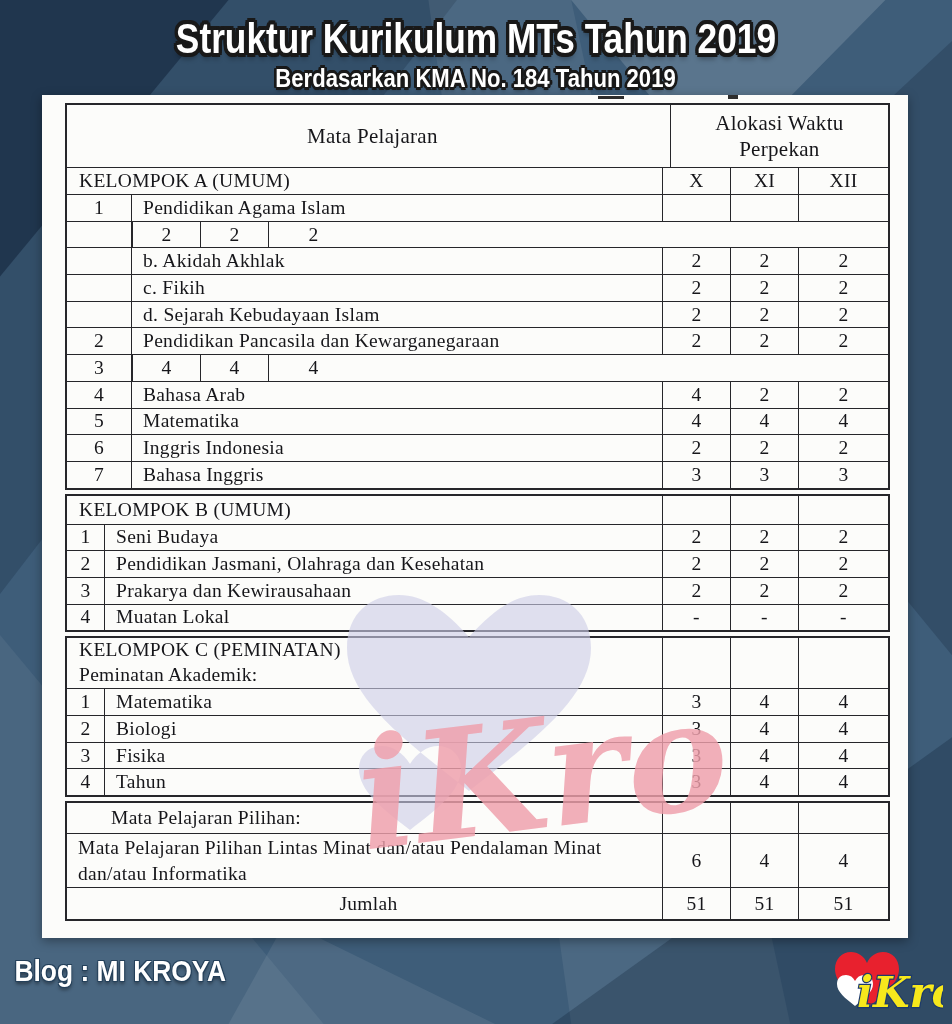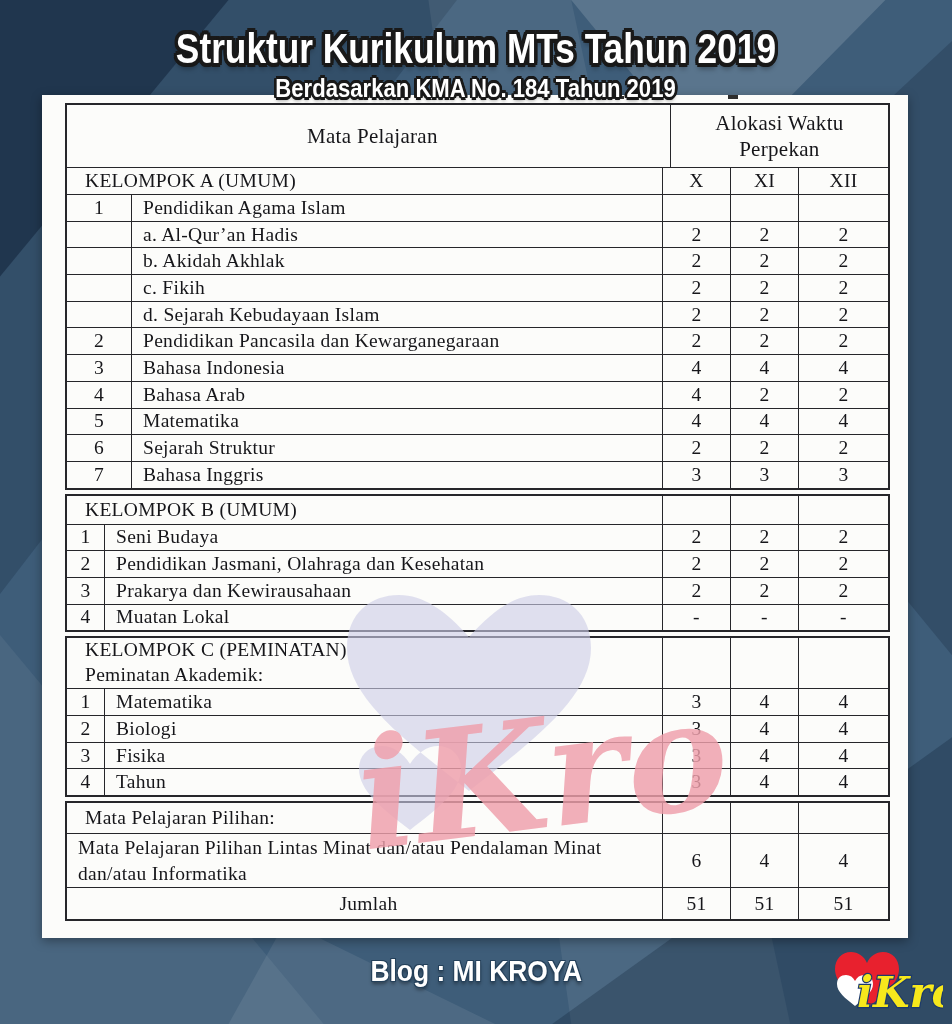--- a/index.html
+++ b/index.html
@@ -19,21 +19,21 @@
   .facet{position:absolute;inset:0;pointer-events:none;}
   .f1{background:rgba(12,28,50,.48);clip-path:polygon(0 0,24% 0,0 27%);}
   .f2{background:rgba(18,38,62,.26);clip-path:polygon(0 0,48% 0,0 58%);}
   .f3{background:rgba(255,255,255,.15);clip-path:polygon(60% 0,93% 0,75% 17%);}
   .f4{background:rgba(255,255,255,.07);clip-path:polygon(45% 0,60% 0,83% 100%,60% 100%);}
   .f5{background:rgba(8,22,42,.20);clip-path:polygon(100% 4%,100% 64%,70% 30%);}
   .f6{background:rgba(255,255,255,.06);clip-path:polygon(0 62%,34% 100%,0 100%);}
   .f7{background:rgba(8,22,42,.25);clip-path:polygon(100% 72%,100% 100%,58% 100%);}
   .f8{background:rgba(255,255,255,.08);clip-path:polygon(30% 90%,52% 100%,24% 100%);}
   
-  .heading{position:absolute;top:26px;left:0;width:100%;text-align:center;z-index:3;}
+  .heading{position:absolute;top:16px;left:0;width:100%;text-align:center;z-index:3;}
   .title{
     display:inline-block;
     font-family:"Liberation Sans","DejaVu Sans",sans-serif;
     font-weight:bold;font-size:43px;line-height:1.05;color:#fff;
     transform:scaleX(.82);letter-spacing:0;
     text-shadow:
       -4px -2px 0 #191919,4px -2px 0 #191919,-4px 2px 0 #191919,4px 2px 0 #191919,
       -2px -4px 0 #191919,2px -4px 0 #191919,-2px 4px 0 #191919,2px 4px 0 #191919,
       -4px 0 0 #191919,4px 0 0 #191919,0 -4px 0 #191919,0 4px 0 #191919,
       0 6px 6px rgba(0,0,0,.35);
@@ -58,41 +58,41 @@
   .doc{position:absolute;left:23px;top:8px;width:825px;font-size:19.5px;letter-spacing:.3px;color:var(--ink);}
   .blk{border:2.2px solid var(--line);margin-top:4px;background:transparent;}
   .blk:first-child{margin-top:0;}
   .trow{display:flex;align-items:stretch;border-top:1.6px solid var(--line);}
   .blk .trow:first-child{border-top:none;}
   .c{display:flex;align-items:center;min-width:0;}
   .c.num{width:65px;justify-content:center;border-right:1.6px solid var(--line);flex:none;}
   .numB{width:38px !important;}
   .c.name{flex:1;padding-left:11px;padding-right:8px;}
   .c.name.center{justify-content:center;padding-left:8px;padding-right:0;text-align:right;}
-  .c.title-cell{flex:1;padding-left:18px;}
+  .c.title-cell{flex:1;padding-left:12px;}
   .c.title-cell.two-line{flex-direction:column;align-items:flex-start;line-height:1.28;}
   .c.v{width:68px;justify-content:center;border-left:1.6px solid var(--line);flex:none;text-align:center;}
   .c.v.last{width:90px;}
   .c.alloc{width:218.2px;border-left:1.6px solid var(--line);justify-content:center;text-align:center;line-height:1.25;flex:none;padding:12px 28px;}
   .rh{height:26.7px;}
   .hh{height:62px;font-size:21px;}
   .sh{height:27px;}
   .shB{height:28px;}
   .shC{height:50px;}
-  .ph{height:30px;}
+  .ph{height:30px;margin-left:32px;}
   .pr{height:54px;line-height:1.32;}
   .jr{height:32px;font-family:Liberation Serif, serif;}
   .wrapname{white-space:normal;}
   .artifact{position:absolute;background:#2d2d2d;}
   .a1{left:556px;top:1px;width:26px;height:3px;}
   .a2{left:686px;top:0;width:10px;height:4px;}
   
   .watermark{position:absolute;left:255px;top:468px;width:430px;height:350px;z-index:6;pointer-events:none;}
   
-  .footer{position:absolute;left:0;top:954px;width:100%;text-align:center;z-index:3;}
+  .footer{position:absolute;left:0;top:954px;width:100%;text-align:left;z-index:3;}
   .footer-text{
     display:inline-block;
     font-family:"Liberation Sans","DejaVu Sans",sans-serif;
     font-weight:bold;font-size:30px;color:#fff;transform:scaleX(.88);
     text-shadow:-1px -1px 0 #24405a,1px -1px 0 #24405a,-1px 1px 0 #24405a,1px 1px 0 #24405a,0 3px 4px rgba(0,0,0,.45);
   }
   .logo{position:absolute;left:833px;top:944px;width:110px;height:76px;z-index:4;}
 </style>
 </head>
 <body>
@@ -131,21 +131,20 @@
 
       <div class="trow rh">
         <div class="c num">1</div>
         <div class="c name">Pendidikan Agama Islam</div>
         <div class="c v"></div>
         <div class="c v"></div>
         <div class="c v last"></div>
       </div>
       <div class="trow rh">
         <div class="c num"></div>
-        <div class="c name">a. Al-Qur’an Hadis</div>
         <div class="c v">2</div>
         <div class="c v">2</div>
         <div class="c v last">2</div>
       </div>
       <div class="trow rh">
         <div class="c num"></div>
         <div class="c name">b. Akidah Akhlak</div>
         <div class="c v">2</div>
         <div class="c v">2</div>
         <div class="c v last">2</div>
@@ -166,42 +165,41 @@
       </div>
       <div class="trow rh">
         <div class="c num">2</div>
         <div class="c name">Pendidikan Pancasila dan Kewarganegaraan</div>
         <div class="c v">2</div>
         <div class="c v">2</div>
         <div class="c v last">2</div>
       </div>
       <div class="trow rh">
         <div class="c num">3</div>
-        <div class="c name">Bahasa Indonesia</div>
         <div class="c v">4</div>
         <div class="c v">4</div>
         <div class="c v last">4</div>
       </div>
       <div class="trow rh">
         <div class="c num">4</div>
         <div class="c name">Bahasa Arab</div>
         <div class="c v">4</div>
         <div class="c v">2</div>
         <div class="c v last">2</div>
       </div>
       <div class="trow rh">
         <div class="c num">5</div>
         <div class="c name">Matematika</div>
         <div class="c v">4</div>
         <div class="c v">4</div>
         <div class="c v last">4</div>
       </div>
       <div class="trow rh">
         <div class="c num">6</div>
-        <div class="c name">Sejarah Struktur</div>
+        <div class="c name">Inggris Indonesia</div>
         <div class="c v">2</div>
         <div class="c v">2</div>
         <div class="c v last">2</div>
       </div>
       <div class="trow rh">
         <div class="c num">7</div>
         <div class="c name">Bahasa Inggris</div>
         <div class="c v">3</div>
         <div class="c v">3</div>
         <div class="c v last">3</div>

